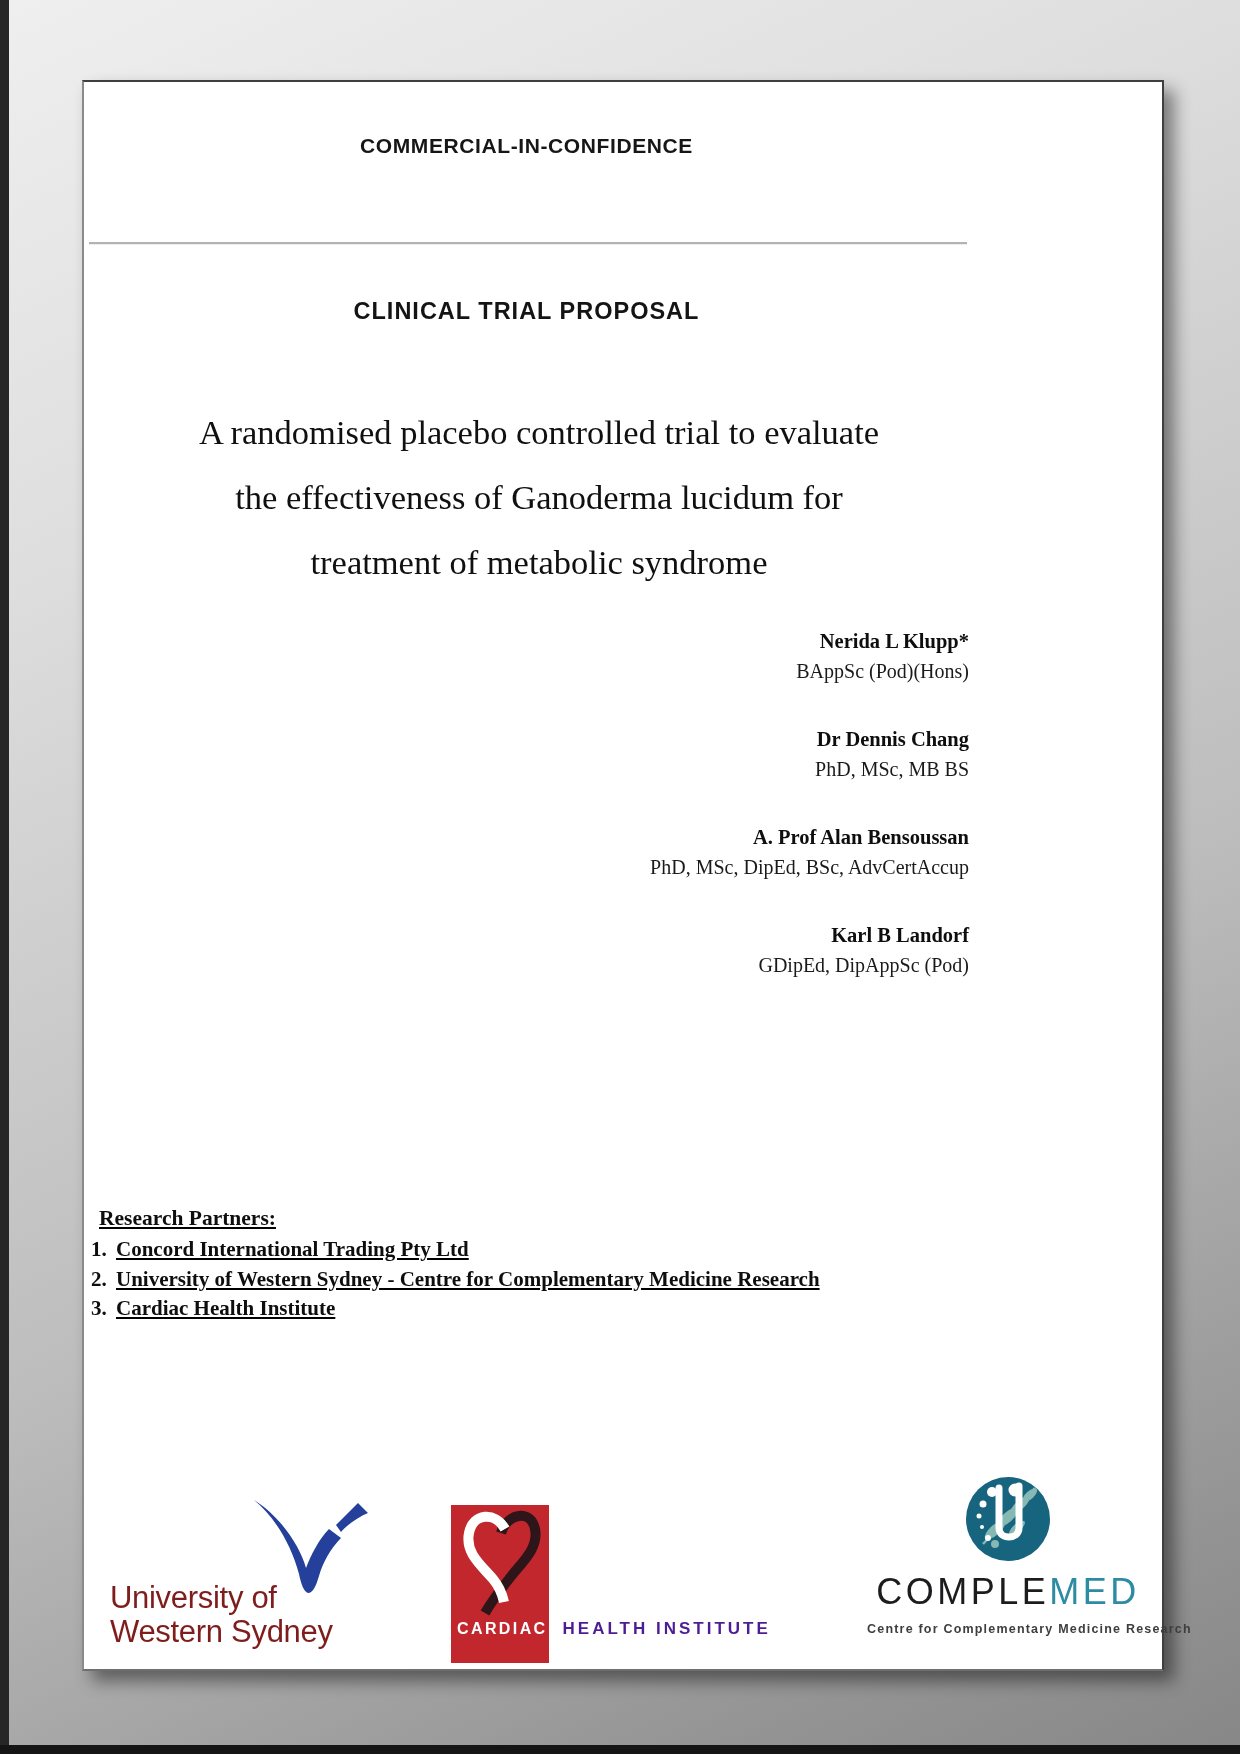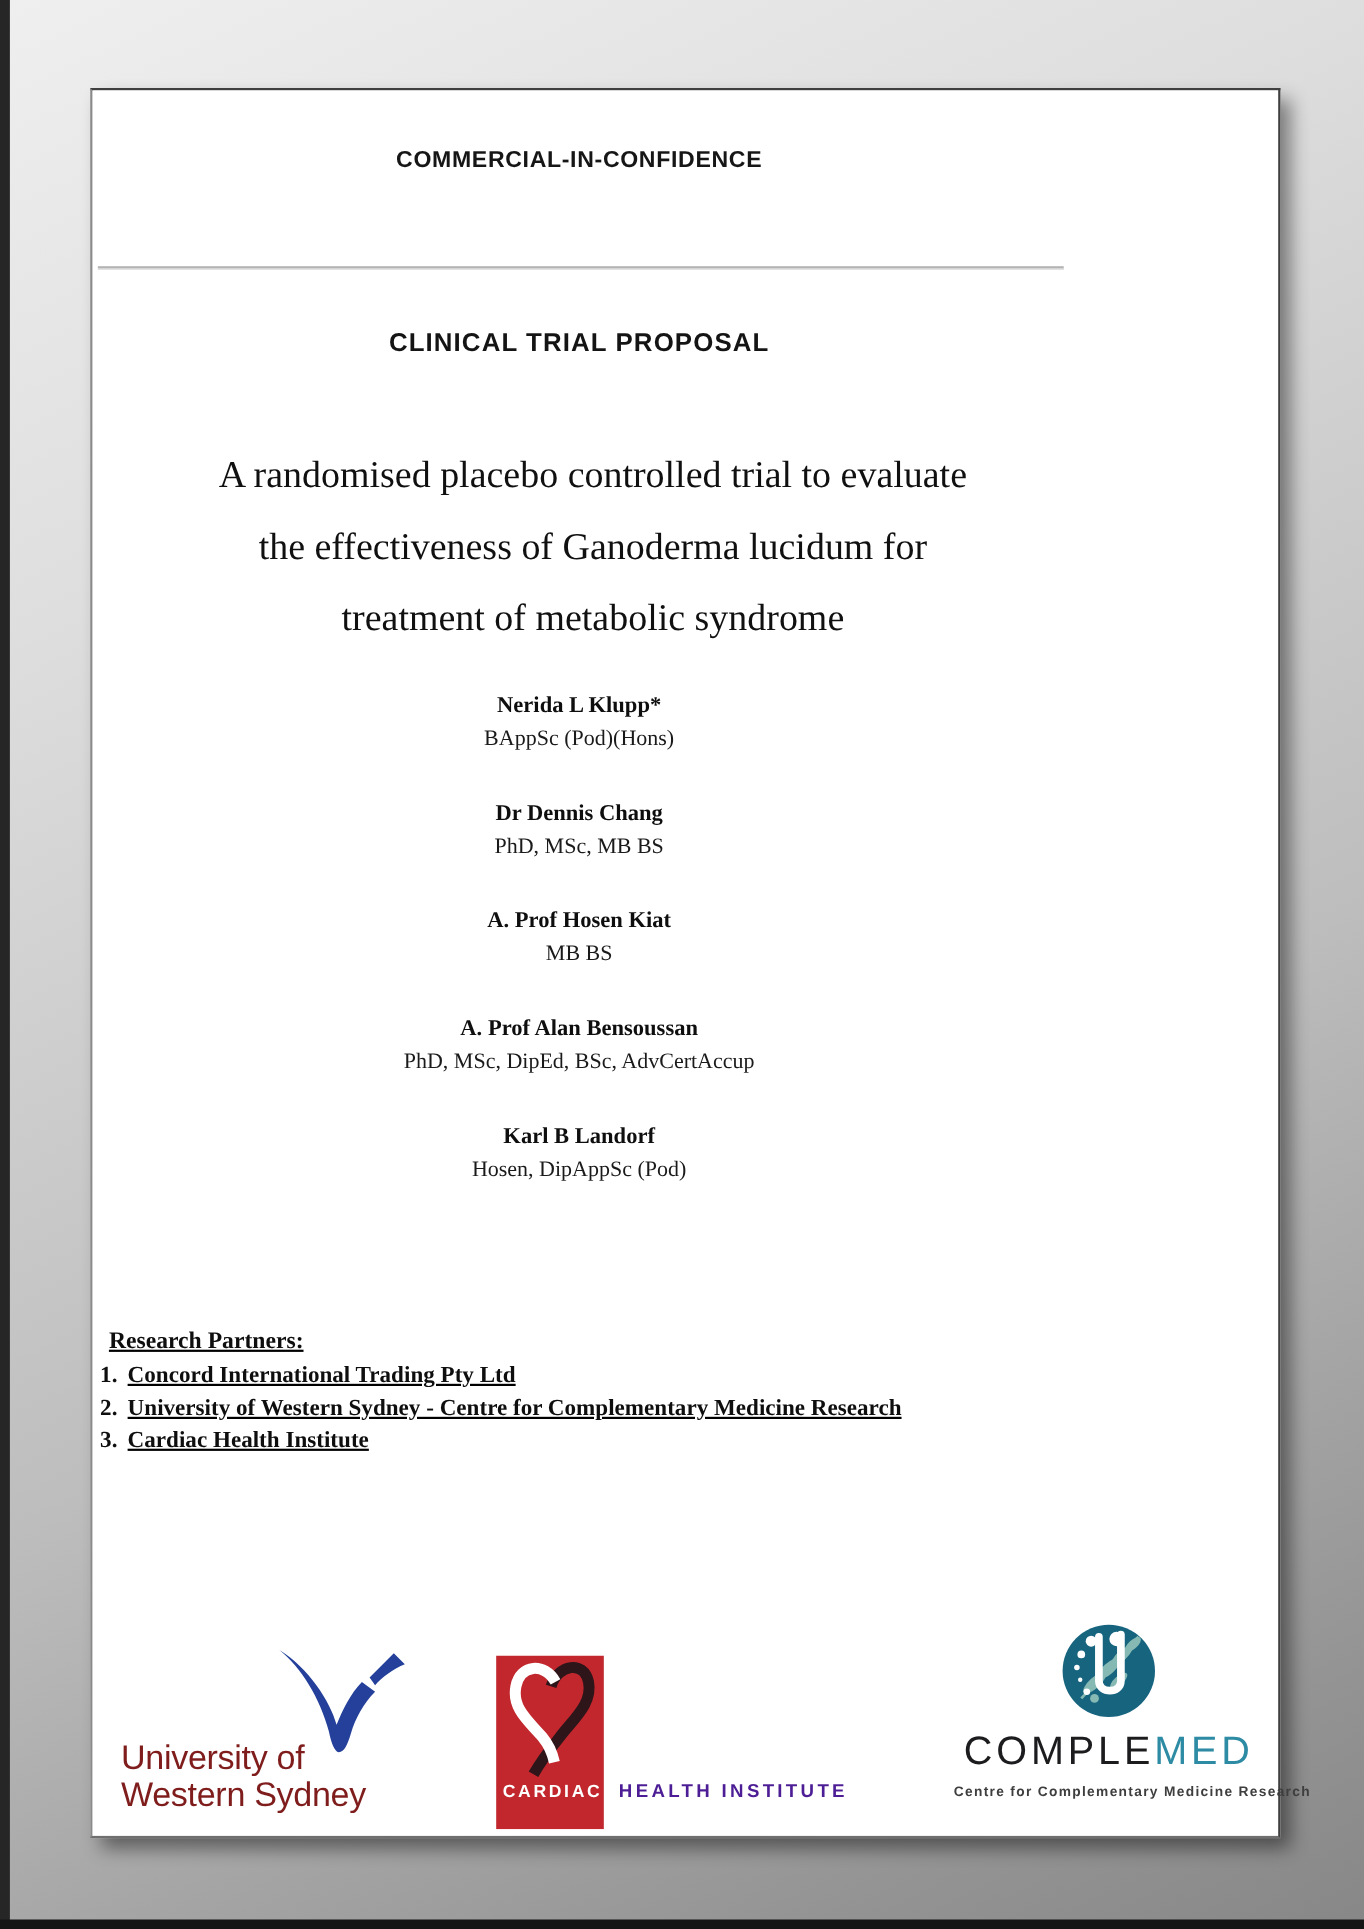--- a/index.html
+++ b/index.html
@@ -28,21 +28,21 @@
   }
   .doc-type {
     position:absolute; top:216px; left:0; width:885px; text-align:center;
     font-weight:bold; font-size:23.5px; letter-spacing:1px; color:#141414;
   }
   .title {
     position:absolute; top:318px; left:0; width:910px; text-align:center;
     font-family:"Liberation Serif","DejaVu Serif",serif;
     font-size:34.5px; line-height:65px; color:#101010;
   }
-  .authors { position:absolute; top:546px; left:0; width:885px; text-align:center; }
+  .authors { position:absolute; top:546px; left:0; width:885px; text-align:right; }
   .author  { margin-bottom:39px; }
   .a-name  { font-family:"Liberation Serif",serif; font-weight:bold; font-size:20.5px; line-height:27px; color:#0e0e0e; }
   .a-qual  { font-family:"Liberation Serif",serif; font-size:20px; line-height:32px; color:#1a1a1a; }
 
   .partners { position:absolute; top:1124px; left:7px;text-decoration:underline; }
   .p-head   { font-family:"Liberation Serif",serif; font-weight:bold; font-size:21.5px; color:#0e0e0e; margin-left:8px; margin-bottom:4px; }
   .p-item   { font-family:"Liberation Serif",serif; font-weight:bold; font-size:21px; line-height:29.5px; color:#0e0e0e; }
   .p-num    { display:inline-block; min-width:25px; }
 
   
@@ -87,30 +87,26 @@
   <div class="authors">
     <div class="author">
       <div class="a-name">Nerida L Klupp*</div>
       <div class="a-qual">BAppSc (Pod)(Hons)</div>
     </div>
     <div class="author">
       <div class="a-name">Dr Dennis Chang</div>
       <div class="a-qual">PhD, MSc, MB BS</div>
     </div>
     <div class="author">
-      <div class="a-name">A. Prof Hosen Kiat</div>
-      <div class="a-qual">MB BS</div>
-    </div>
-    <div class="author">
       <div class="a-name">A. Prof Alan Bensoussan</div>
       <div class="a-qual">PhD, MSc, DipEd, BSc, AdvCertAccup</div>
     </div>
     <div class="author">
       <div class="a-name">Karl B Landorf</div>
-      <div class="a-qual">Hosen, DipAppSc (Pod)</div>
+      <div class="a-qual">GDipEd, DipAppSc (Pod)</div>
     </div>
   </div>
 
   <div class="partners">
     <div class="p-head">Research Partners:</div>
     <div class="p-item">
       <span class="p-num">1.</span><span>Concord International Trading Pty Ltd</span>
     </div>
     <div class="p-item">
       <span class="p-num">2.</span><span>University of Western Sydney - Centre for Complementary Medicine Research</span>

